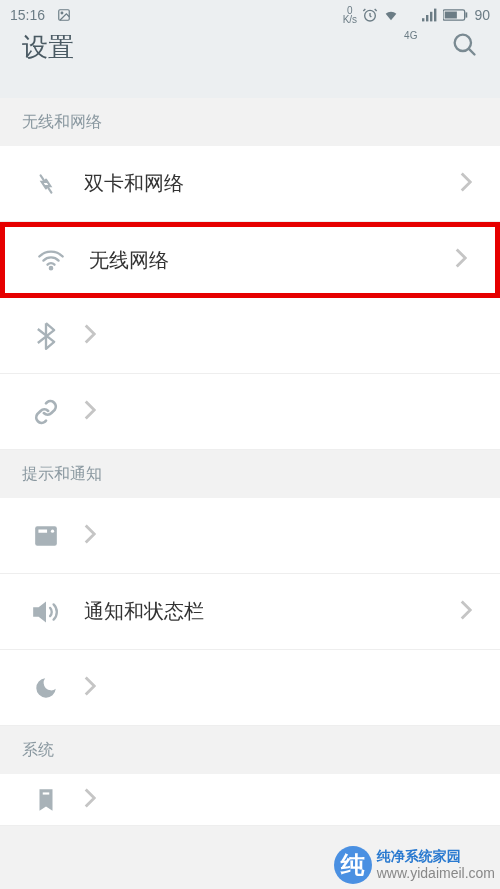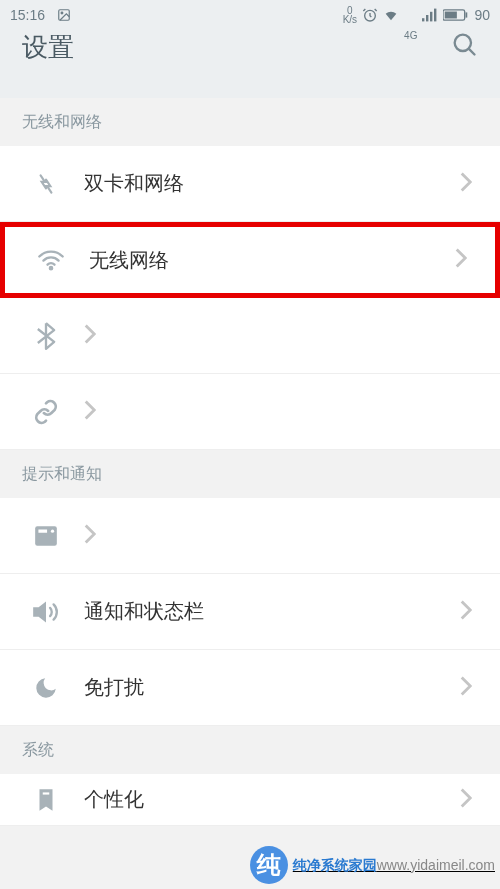--- a/index.html
+++ b/index.html
@@ -87,22 +87,22 @@
       gap: 5px;
     }
     .watermark-circle {
       width: 38px; height: 38px;
       background: #4a90e2;
       border-radius: 50%;
       display: flex; align-items: center; justify-content: center;
       color: #fff; font-size: 24px; font-weight: bold;
     }
     .watermark-text {
-      display: flex; flex-direction: row;
-      font-size: 14px; line-height: 1.2; text-decoration: underline;
+      display: flex; flex-direction: column;
+      font-size: 14px; line-height: 1.2;
     }
     .watermark-text .cn { color: #2a7ad0; font-weight: 600; }
     .watermark-text .url { color: #888; font-size: 14px; }
     .speed-stack { display:flex; flex-direction:column; align-items:center; line-height:0.9; font-size:10px; }
   </style>
 </head>
 <body>
 
 <div class="status-bar">
   <div class="status-left">
@@ -247,40 +247,38 @@
       </svg>
   </span>
 </div>
 
 <div class="settings-item">
   <span class="item-icon">
     <svg width="26" height="26" viewBox="0 0 24 24" fill="#a8b2b8">
         <path d="M21 12.8A9 9 0 1 1 11.2 3a7 7 0 0 0 9.8 9.8z"></path>
       </svg>
   </span>
-  <span class="item-label">免打扰</span>
   <span class="chevron">
     <svg width="12" height="20" viewBox="0 0 8 14" fill="none" stroke="#c5c5c5" stroke-width="2">
         <path d="M1 1l6 6-6 6"></path>
       </svg>
   </span>
 </div>
 
 <div class="section-header">
   <span>系统</span>
 </div>
 
 <div class="settings-item" style="height:52px; overflow:hidden;">
   <span class="item-icon">
     <svg width="26" height="26" viewBox="0 0 24 24" fill="#a8b2b8">
         <path d="M6 2h12v20l-6-4-6 4V2z"></path>
         <rect x="9" y="5" width="6" height="2" fill="#fff"></rect>
       </svg>
   </span>
-  <span class="item-label">个性化</span>
   <span class="chevron">
     <svg width="12" height="20" viewBox="0 0 8 14" fill="none" stroke="#c5c5c5" stroke-width="2">
         <path d="M1 1l6 6-6 6"></path>
       </svg>
   </span>
 </div>
 
 <div class="watermark">
   <div class="watermark-circle">纯</div>
   <div class="watermark-text">

